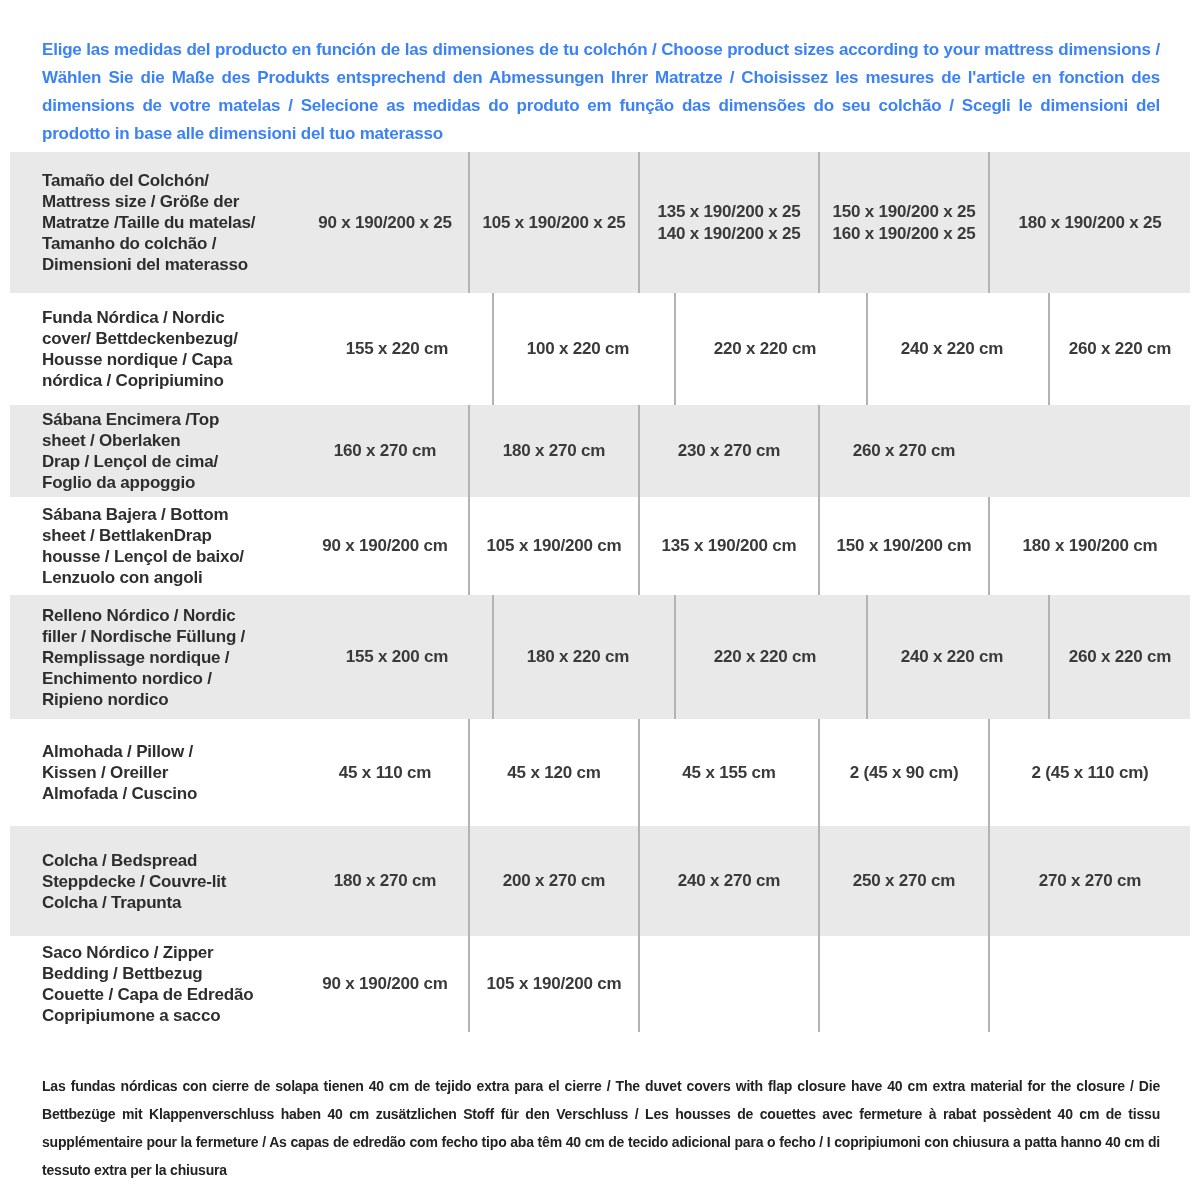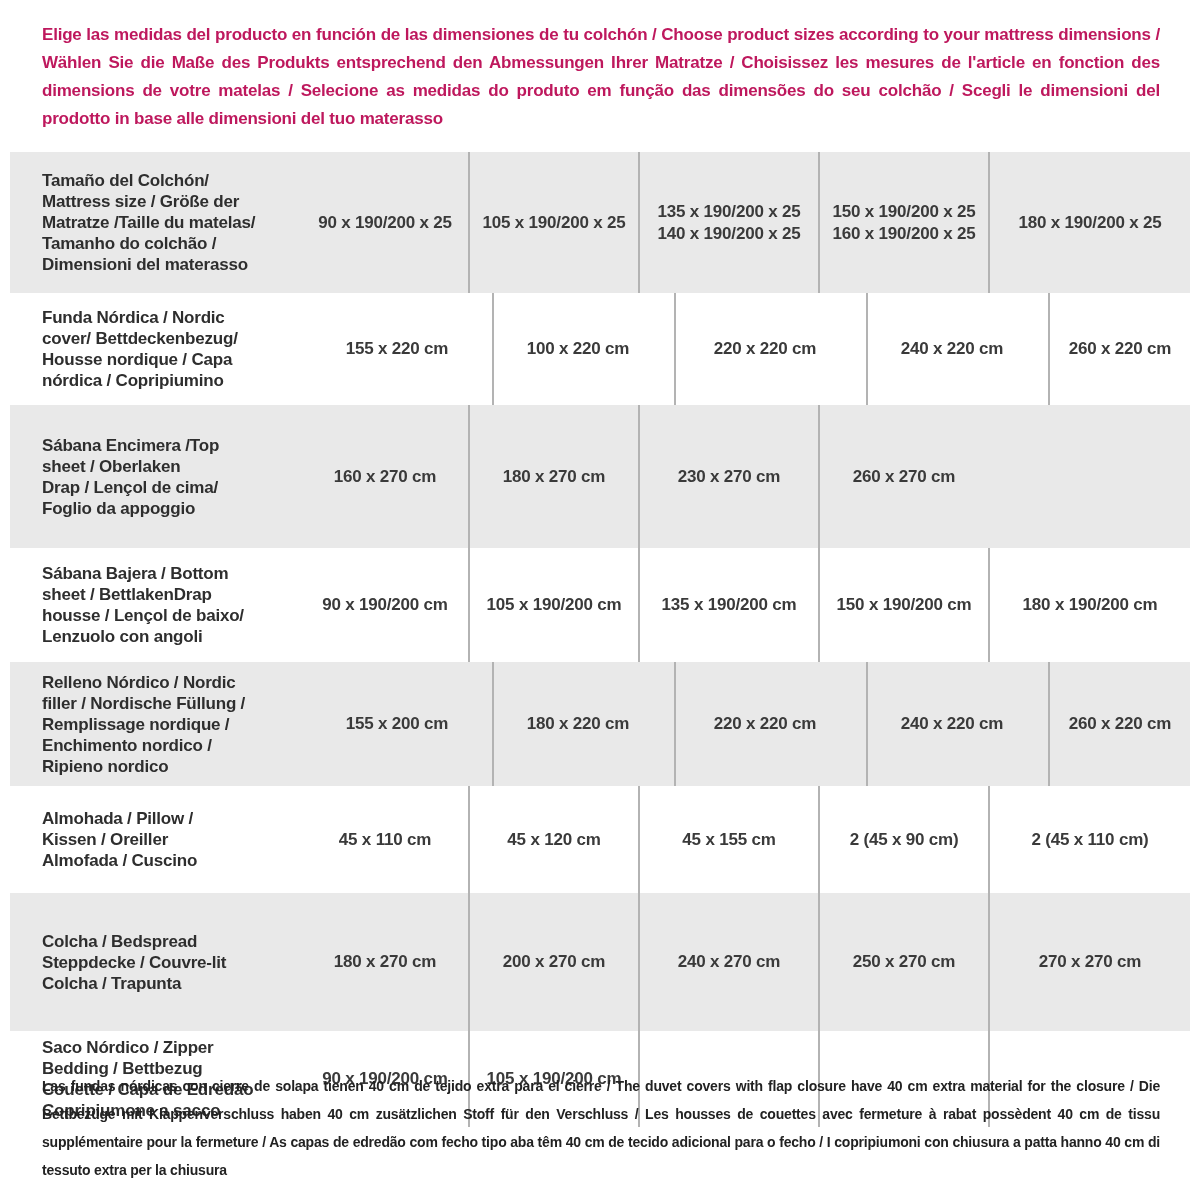--- a/index.html
+++ b/index.html
@@ -11,46 +11,46 @@
   }
   *{margin:0;padding:0;box-sizing:border-box;}
   html,body{width:1200px;height:1200px;background:#ffffff;overflow:hidden;}
   body{
     font-family:"Liberation Sans", sans-serif;
     color:var(--text);
     position:relative;
   }
   .intro{
     position:absolute;
-    left:42px; right:40px; top:21px;
+    left:42px; right:40px; top:36px;
     font-size:17px;
     font-weight:bold;
     line-height:28px;
     letter-spacing:-0.2px;
     text-align:justify;
-    color:#be185d;
+    color:#3b82f6;
   }
   .sizes-table{
     position:absolute;
     left:10px; top:152px;
     width:1180px;
   }
   .t-row{
     display:grid;
     grid-template-columns:292px 166px 170px 180px 170px 1fr;
     background:var(--row-base);
   }
   .t-row.gray{background:var(--row-alt);}
   .t-row.h-header{height:141px;}
   .t-row.r-funda{height:112px;gap:12px;}
-  .t-row.r-encimera{height:143px;}
-  .t-row.r-bajera{height:114px;}
+  .t-row.r-encimera{height:92px;}
+  .t-row.r-bajera{height:98px;}
   .t-row.r-relleno{height:124px;gap:12px;}
   .t-row.r-almohada{height:107px;}
-  .t-row.r-colcha{height:138px;}
+  .t-row.r-colcha{height:110px;}
   .t-row.r-saco{height:96px;}
   .cell{
     display:flex;
     align-items:center;
     justify-content:center;
     font-weight:bold;
     font-size:17px;
     letter-spacing:-0.2px;
     color:var(--value-text);
     text-align:center;

